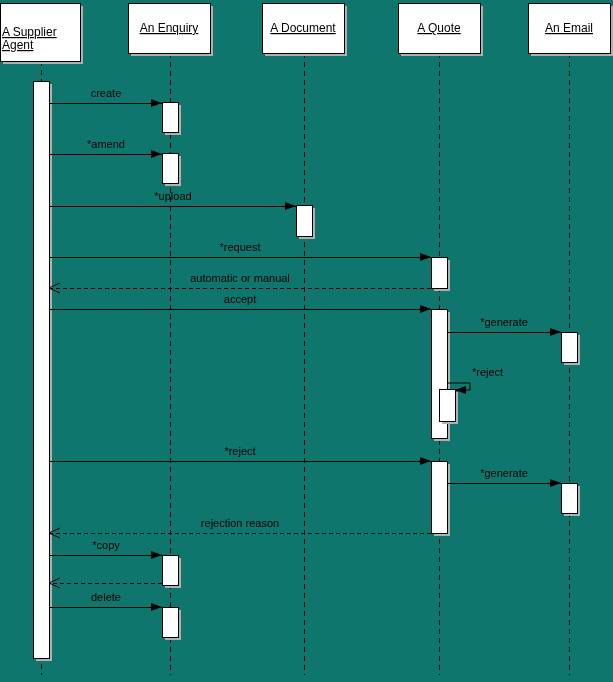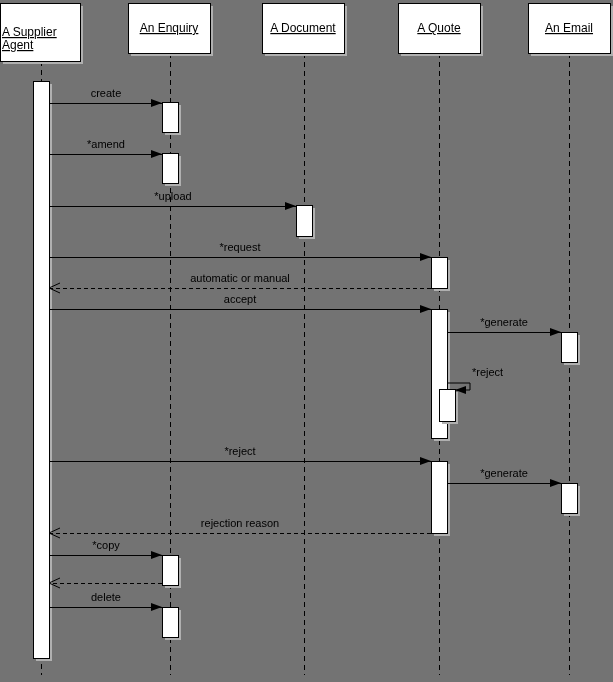--- a/index.html
+++ b/index.html
@@ -1,16 +1,16 @@
 <!DOCTYPE html>
 <html><head>
 <meta charset="utf-8">
 <style>
   html,body{margin:0;padding:0;background:#ffffff;}
-  .canvas{position:relative;width:613px;height:682px;background:#737373;overflow:hidden;}
+  .canvas{position:relative;width:613px;height:682px;background:#0f766e;overflow:hidden;}
   svg{display:block;}
   svg line, svg rect{shape-rendering:crispEdges;}
   svg .arrow{shape-rendering:auto;}
   text{font-family:"Liberation Sans","DejaVu Sans",sans-serif;fill:#000000;}
   .actor-name{font-size:12px;text-decoration:underline;}
   .msg-label{font-size:11px;}
 </style>
 </head>
 <body>
 

